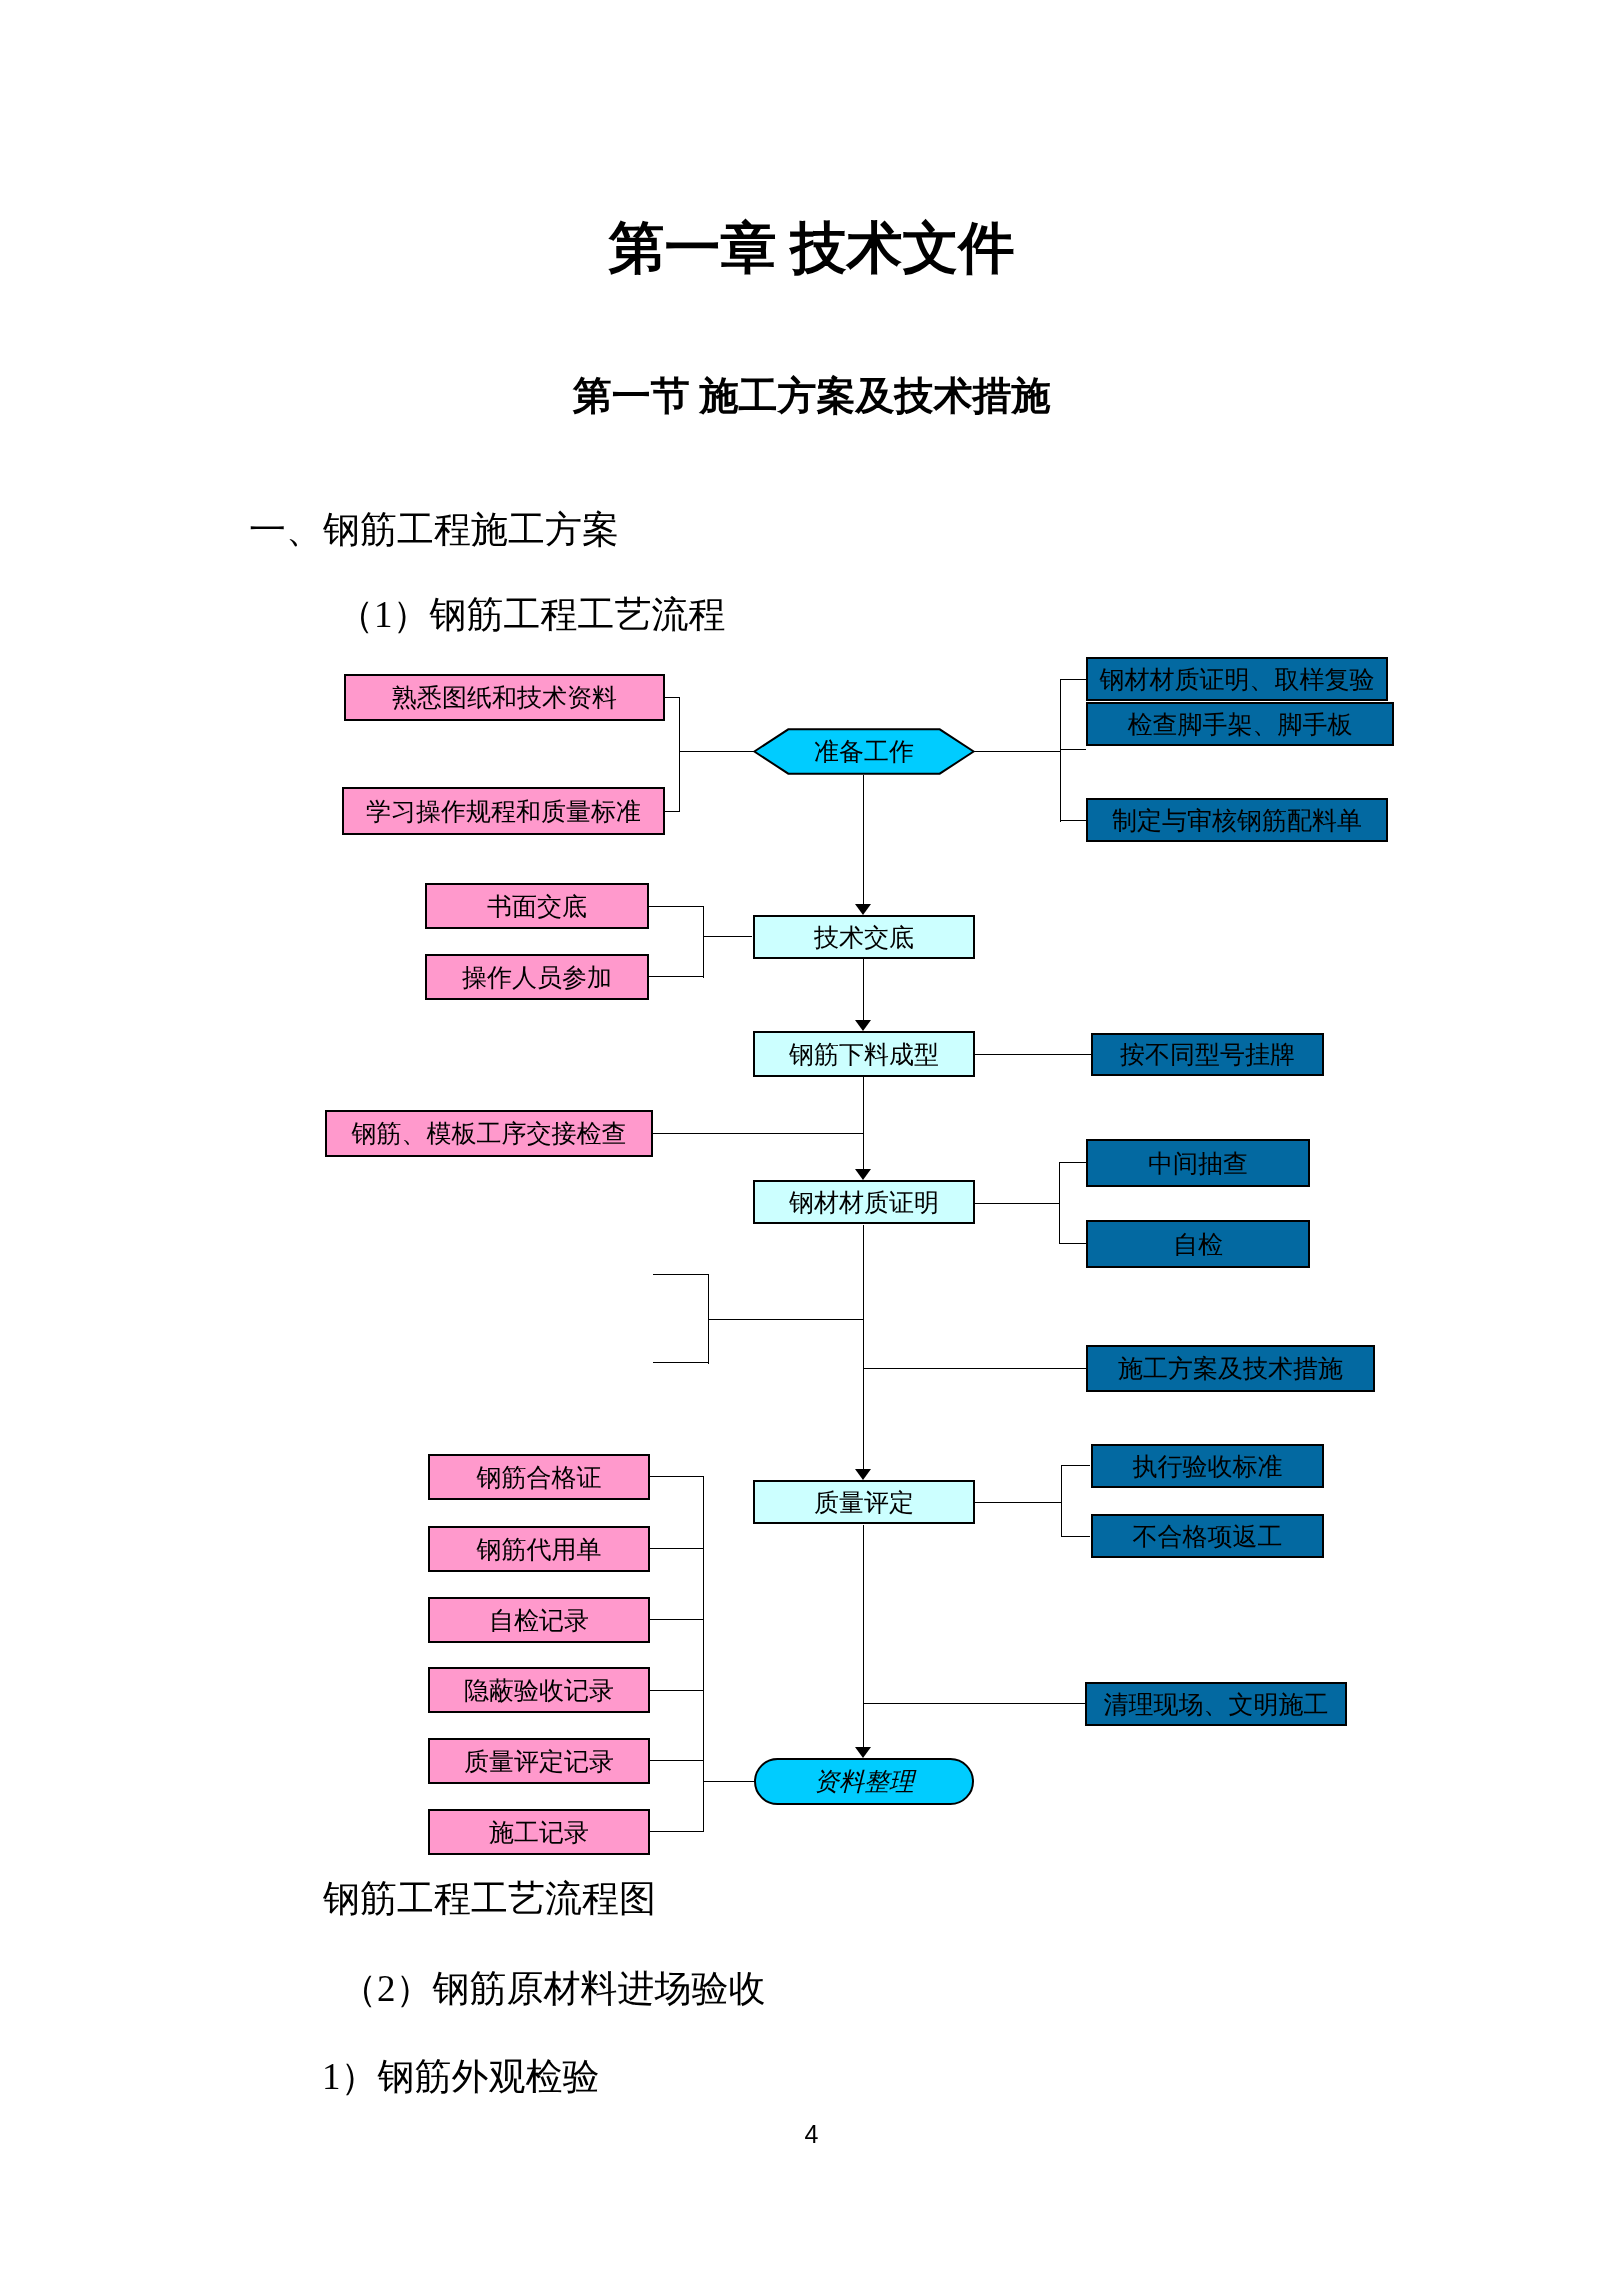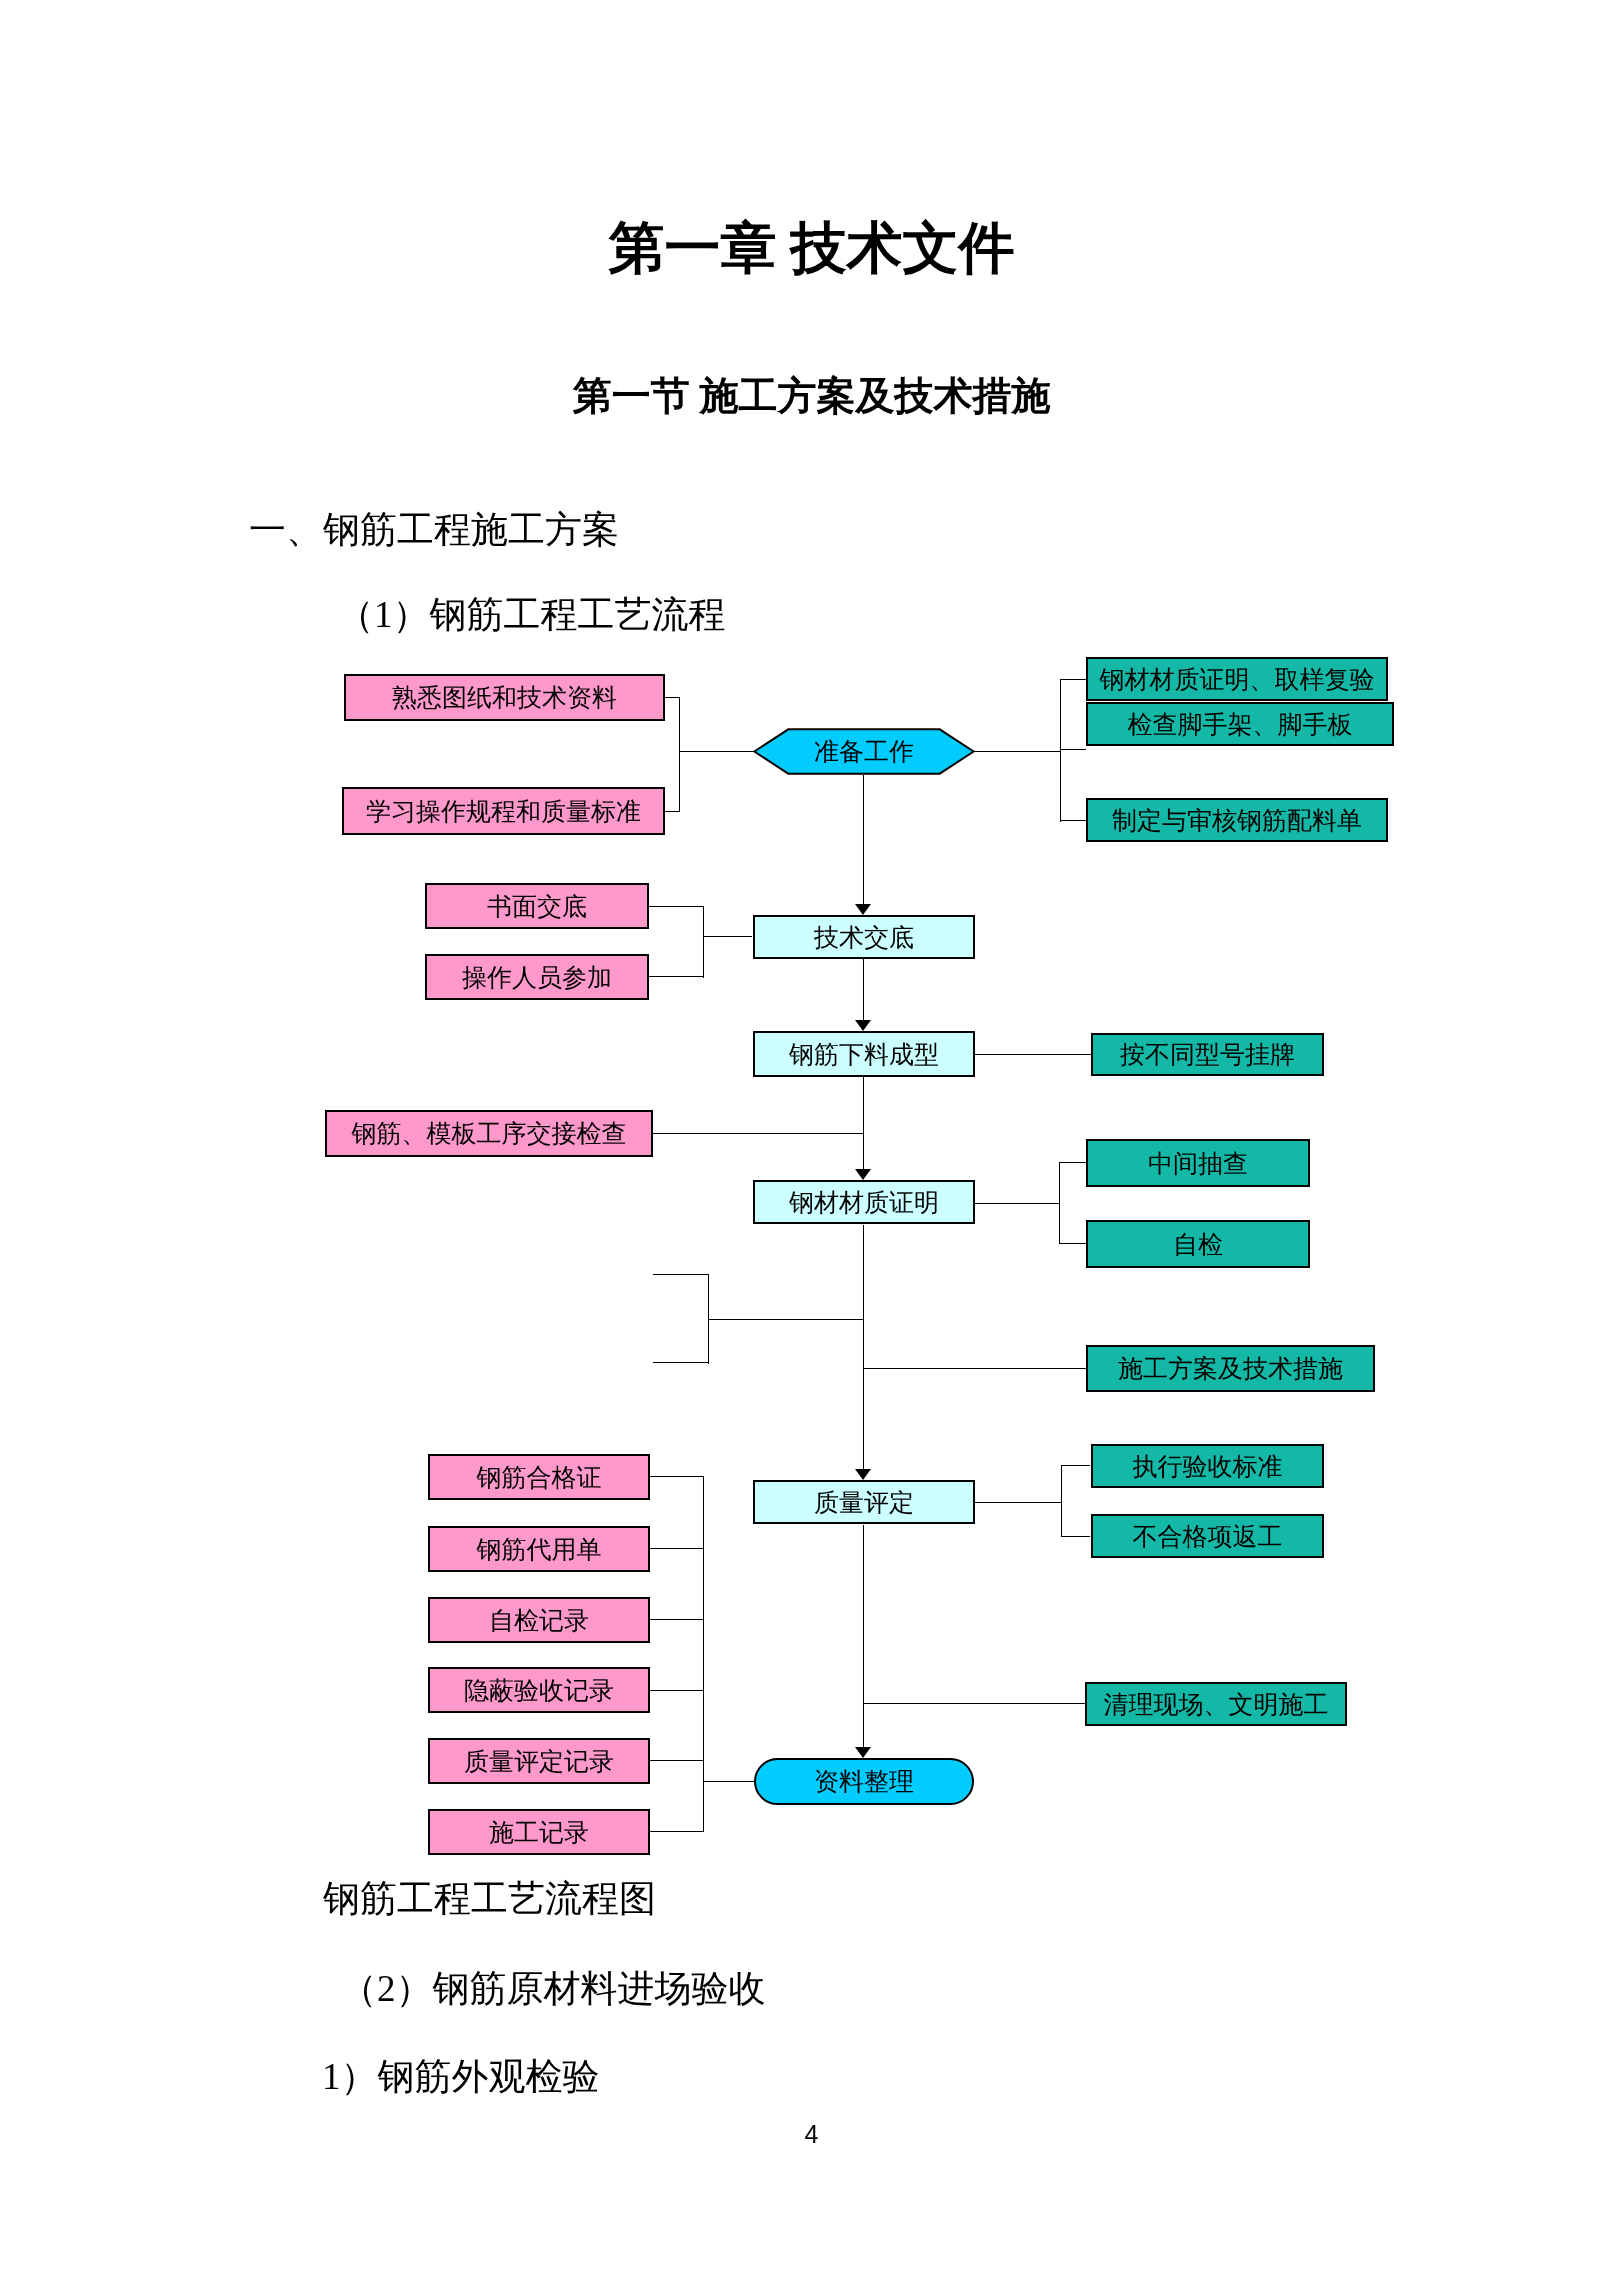--- a/index.html
+++ b/index.html
@@ -9,24 +9,24 @@
   .chapter{top:211px;font-size:56px;font-weight:bold;}
   .section{top:369px;font-size:39px;font-weight:bold;}
   .bodyline{position:absolute;font-size:37px;white-space:nowrap;}
   .pagenum{position:absolute;left:0;width:1623px;top:2120px;text-align:center;font-size:25px;
            font-family:"Liberation Sans","DejaVu Sans",sans-serif;}
   
   .box{position:absolute;border:2px solid #000;box-sizing:border-box;
        display:flex;align-items:center;justify-content:center;
        font-size:25px;white-space:nowrap;line-height:1;}
   .pink{background:#FF99CC;}
-  .yellow{background:#14b8a6;text-align:center;}
+  .yellow{background:#0369a1;text-align:center;}
   .pale{background:#CCFFFF;}
   .cyan{background:#00CCFF;}
-  .rounded{border-radius:23.6px;}
+  .rounded{border-radius:23.6px;font-style:italic;}
   .hexwrap{position:absolute;}
   .hexwrap svg{position:absolute;left:0;top:0;}
   .hexlabel{position:absolute;left:0;top:0;right:0;bottom:0;
             display:flex;align-items:center;justify-content:center;font-size:25px;white-space:nowrap;}
   
   .hl,.vl{position:absolute;background:#000;}
   .hl{height:1.3px;}
   .vl{width:1.3px;}
   .arr{position:absolute;width:0;height:0;
        border-left:8.5px solid transparent;border-right:8.5px solid transparent;

